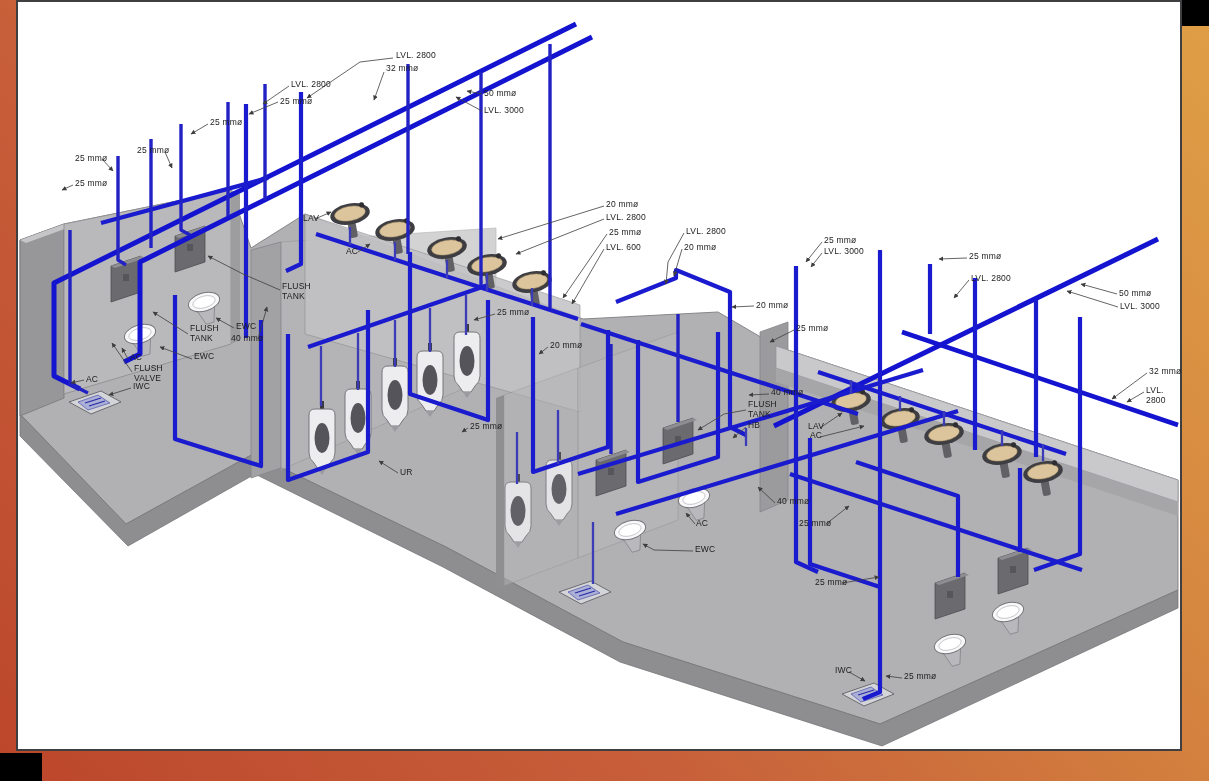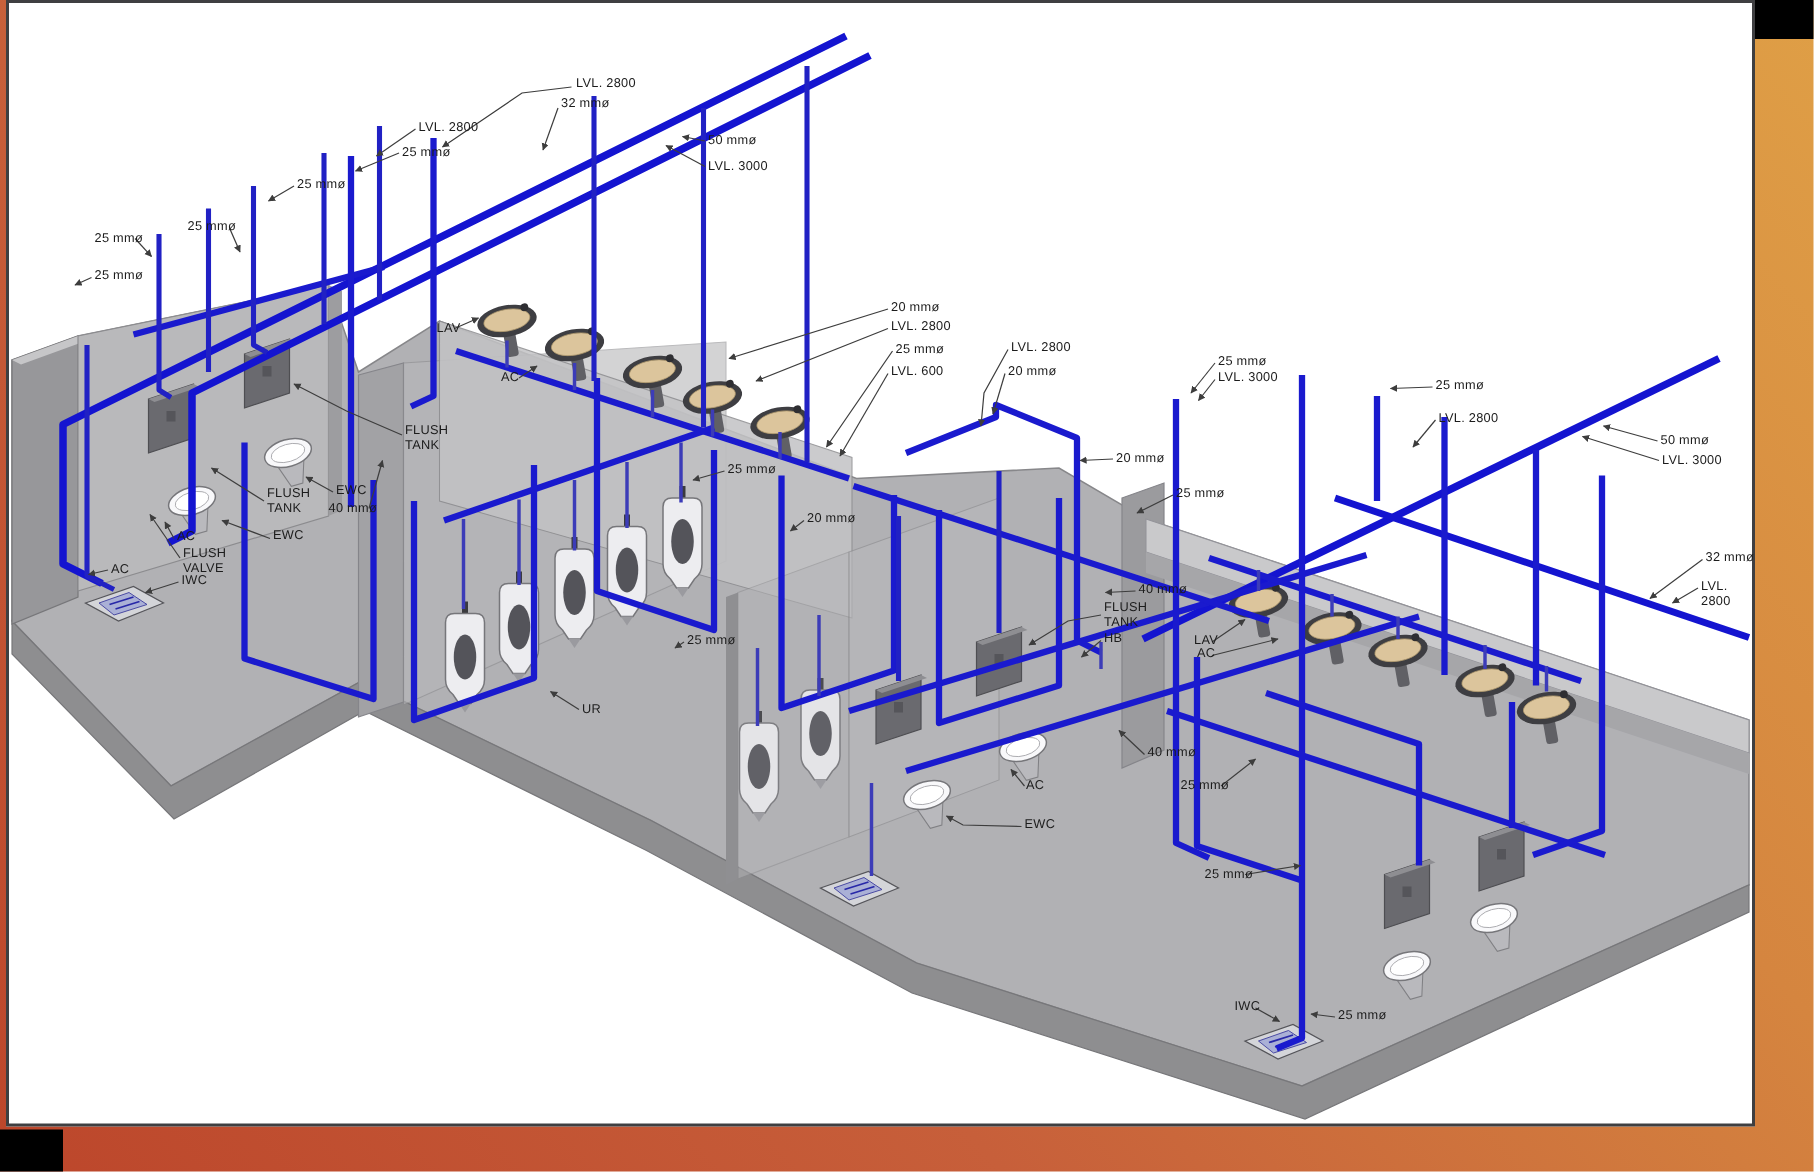--- a/index.html
+++ b/index.html
@@ -1,21 +1,21 @@
 <!DOCTYPE html>
 <html><head>
 <meta charset="utf-8">
 <style>
   html,body{margin:0;padding:0;width:1209px;height:781px;overflow:hidden;
     font-family:"Liberation Sans",sans-serif;}
   .frame{position:absolute;left:0;top:0;width:1209px;height:781px;
     background:linear-gradient(48deg,#bc462b 0%,#c75f3a 35%,#d5853f 68%,#df9f46 100%);}
   .corner-block-tr{position:absolute;right:0;top:0;width:41px;height:26px;background:#000;}
   .corner-block-bl{position:absolute;left:0;top:753px;width:42px;height:28px;background:#000;}
-  .canvas{position:absolute;left:4px;top:0;width:1166px;height:751px;background:#ffffff;
+  .canvas{position:absolute;left:16px;top:0;width:1166px;height:751px;background:#ffffff;
     border:2px solid #3f3f41;box-sizing:border-box;}
   .drawing-svg{position:absolute;left:0;top:0;}
   #annotation-layer{position:absolute;left:0;top:0;width:1166px;height:751px;pointer-events:none;}
   .ann{position:absolute;font-size:8.5px;line-height:1.15;color:#1c1c1c;
     white-space:pre-line;letter-spacing:.2px;}
 </style>
 </head>
 <body>
 
 <div class="frame">

